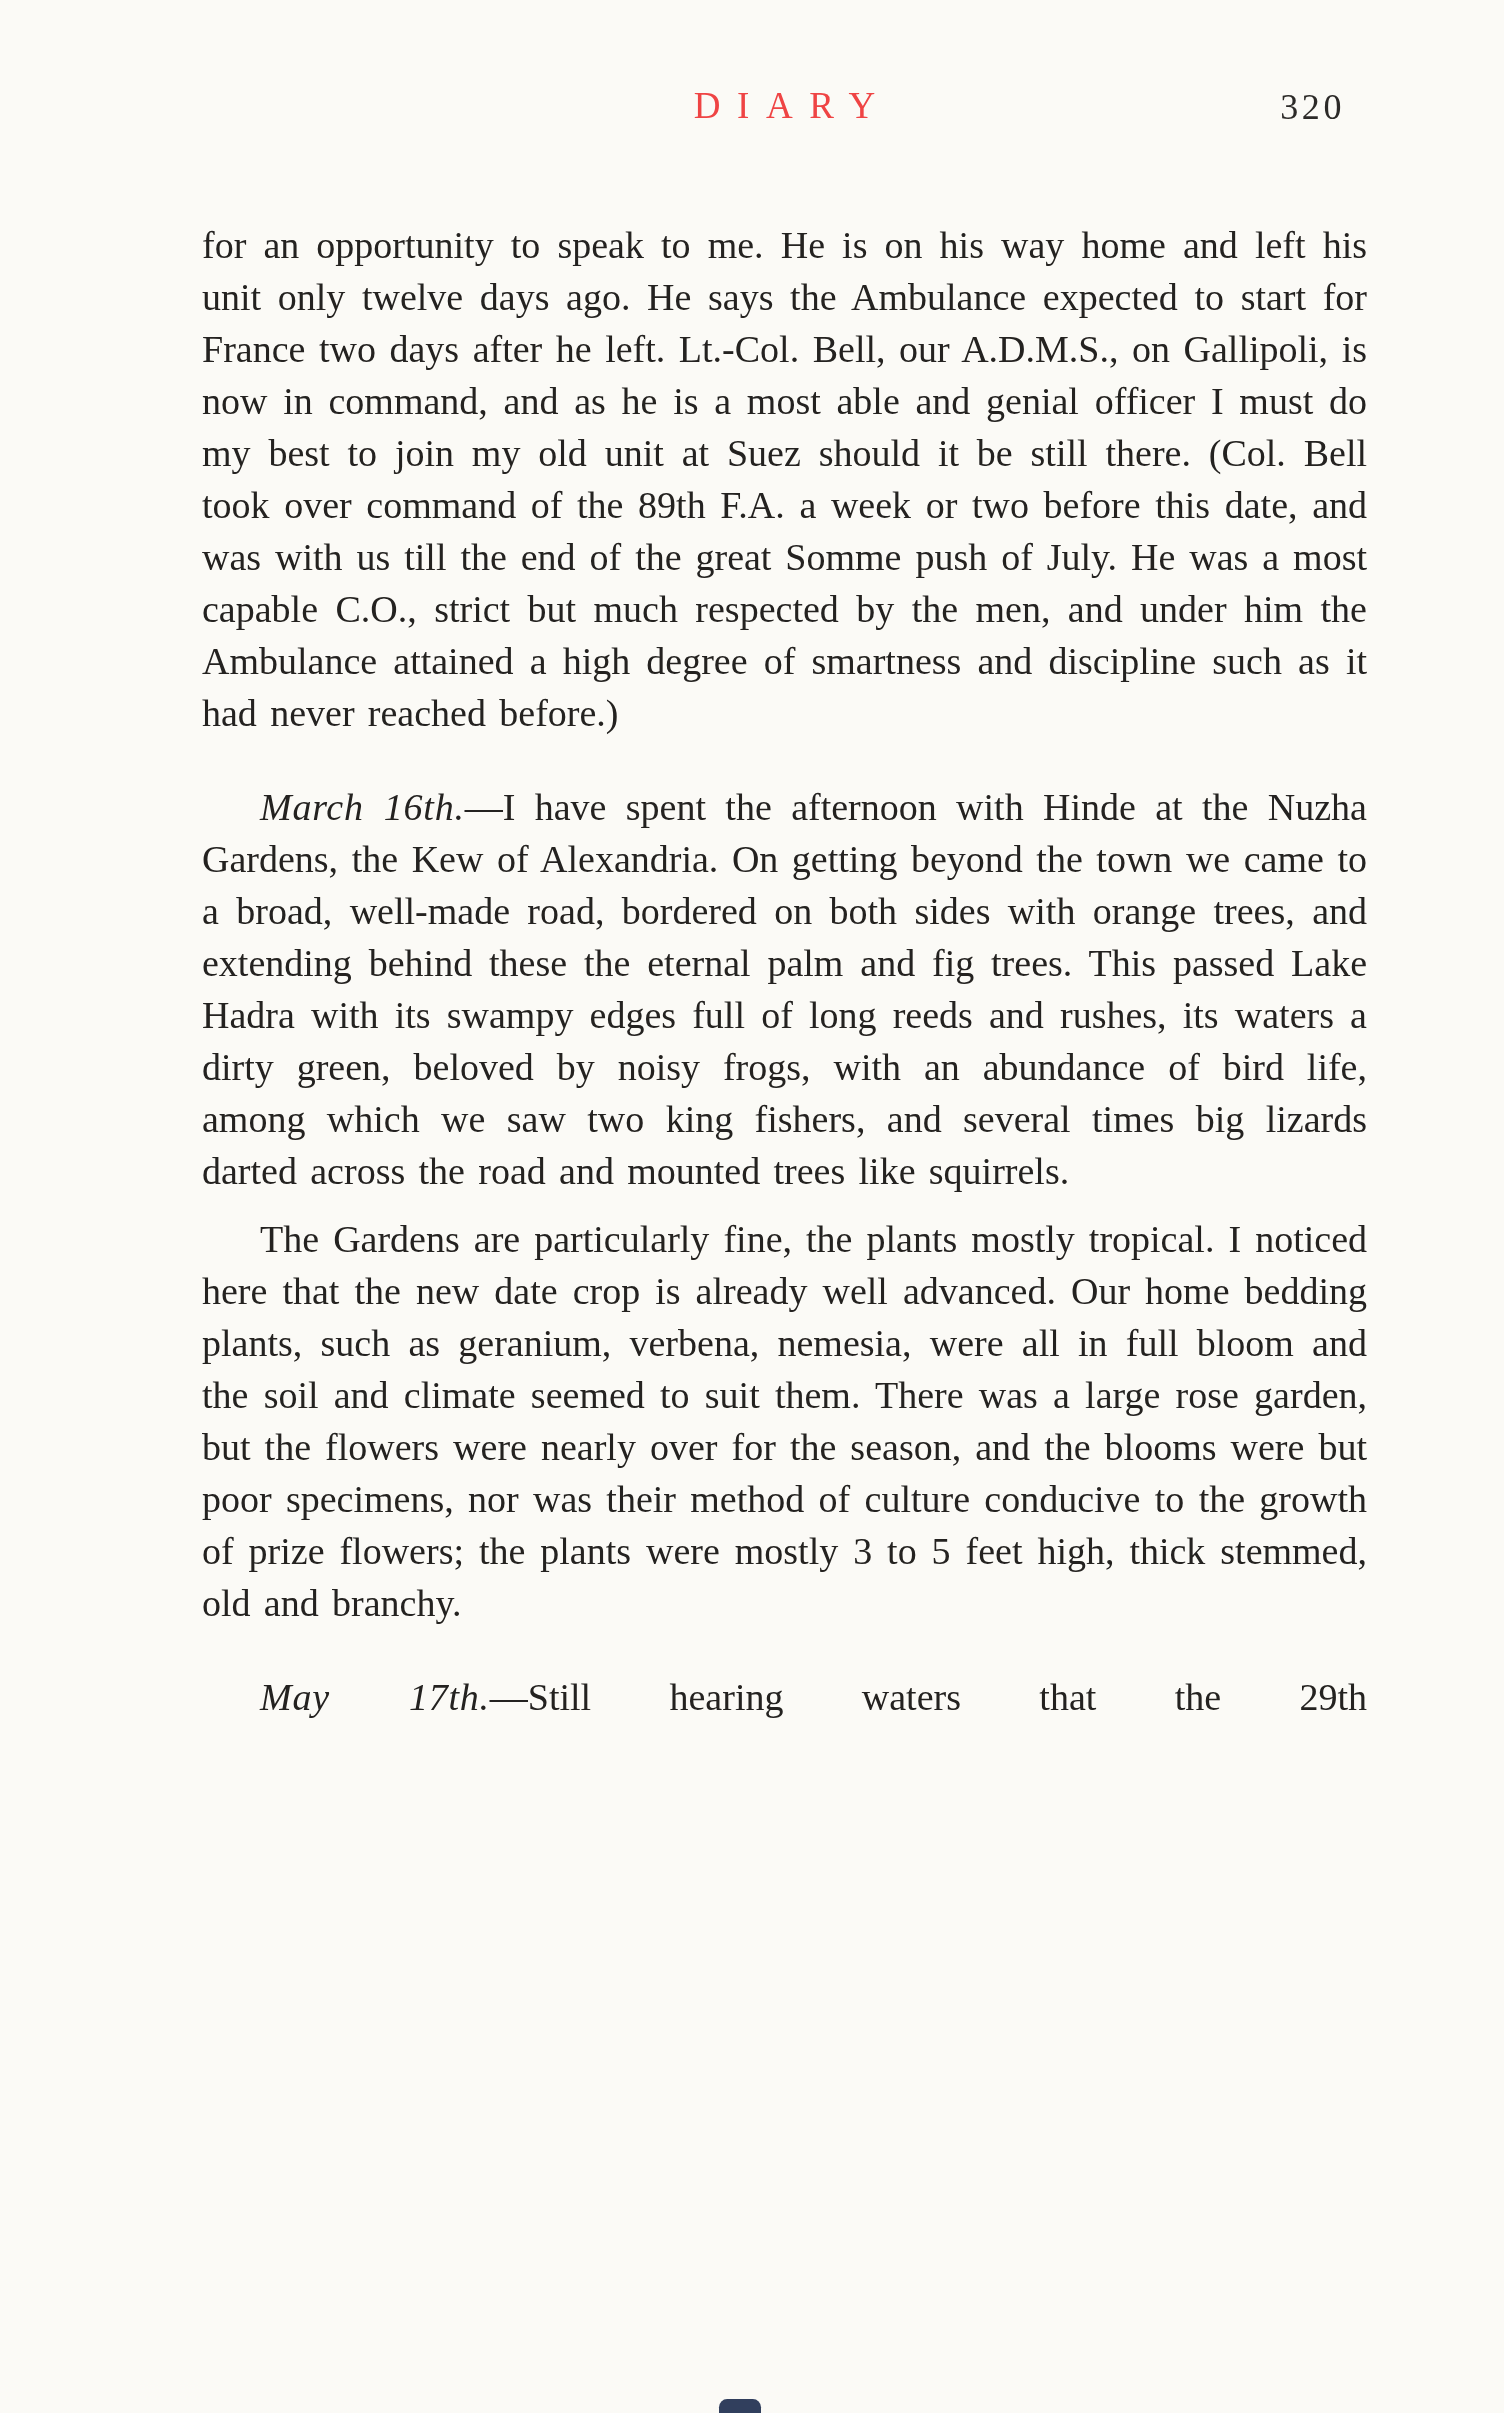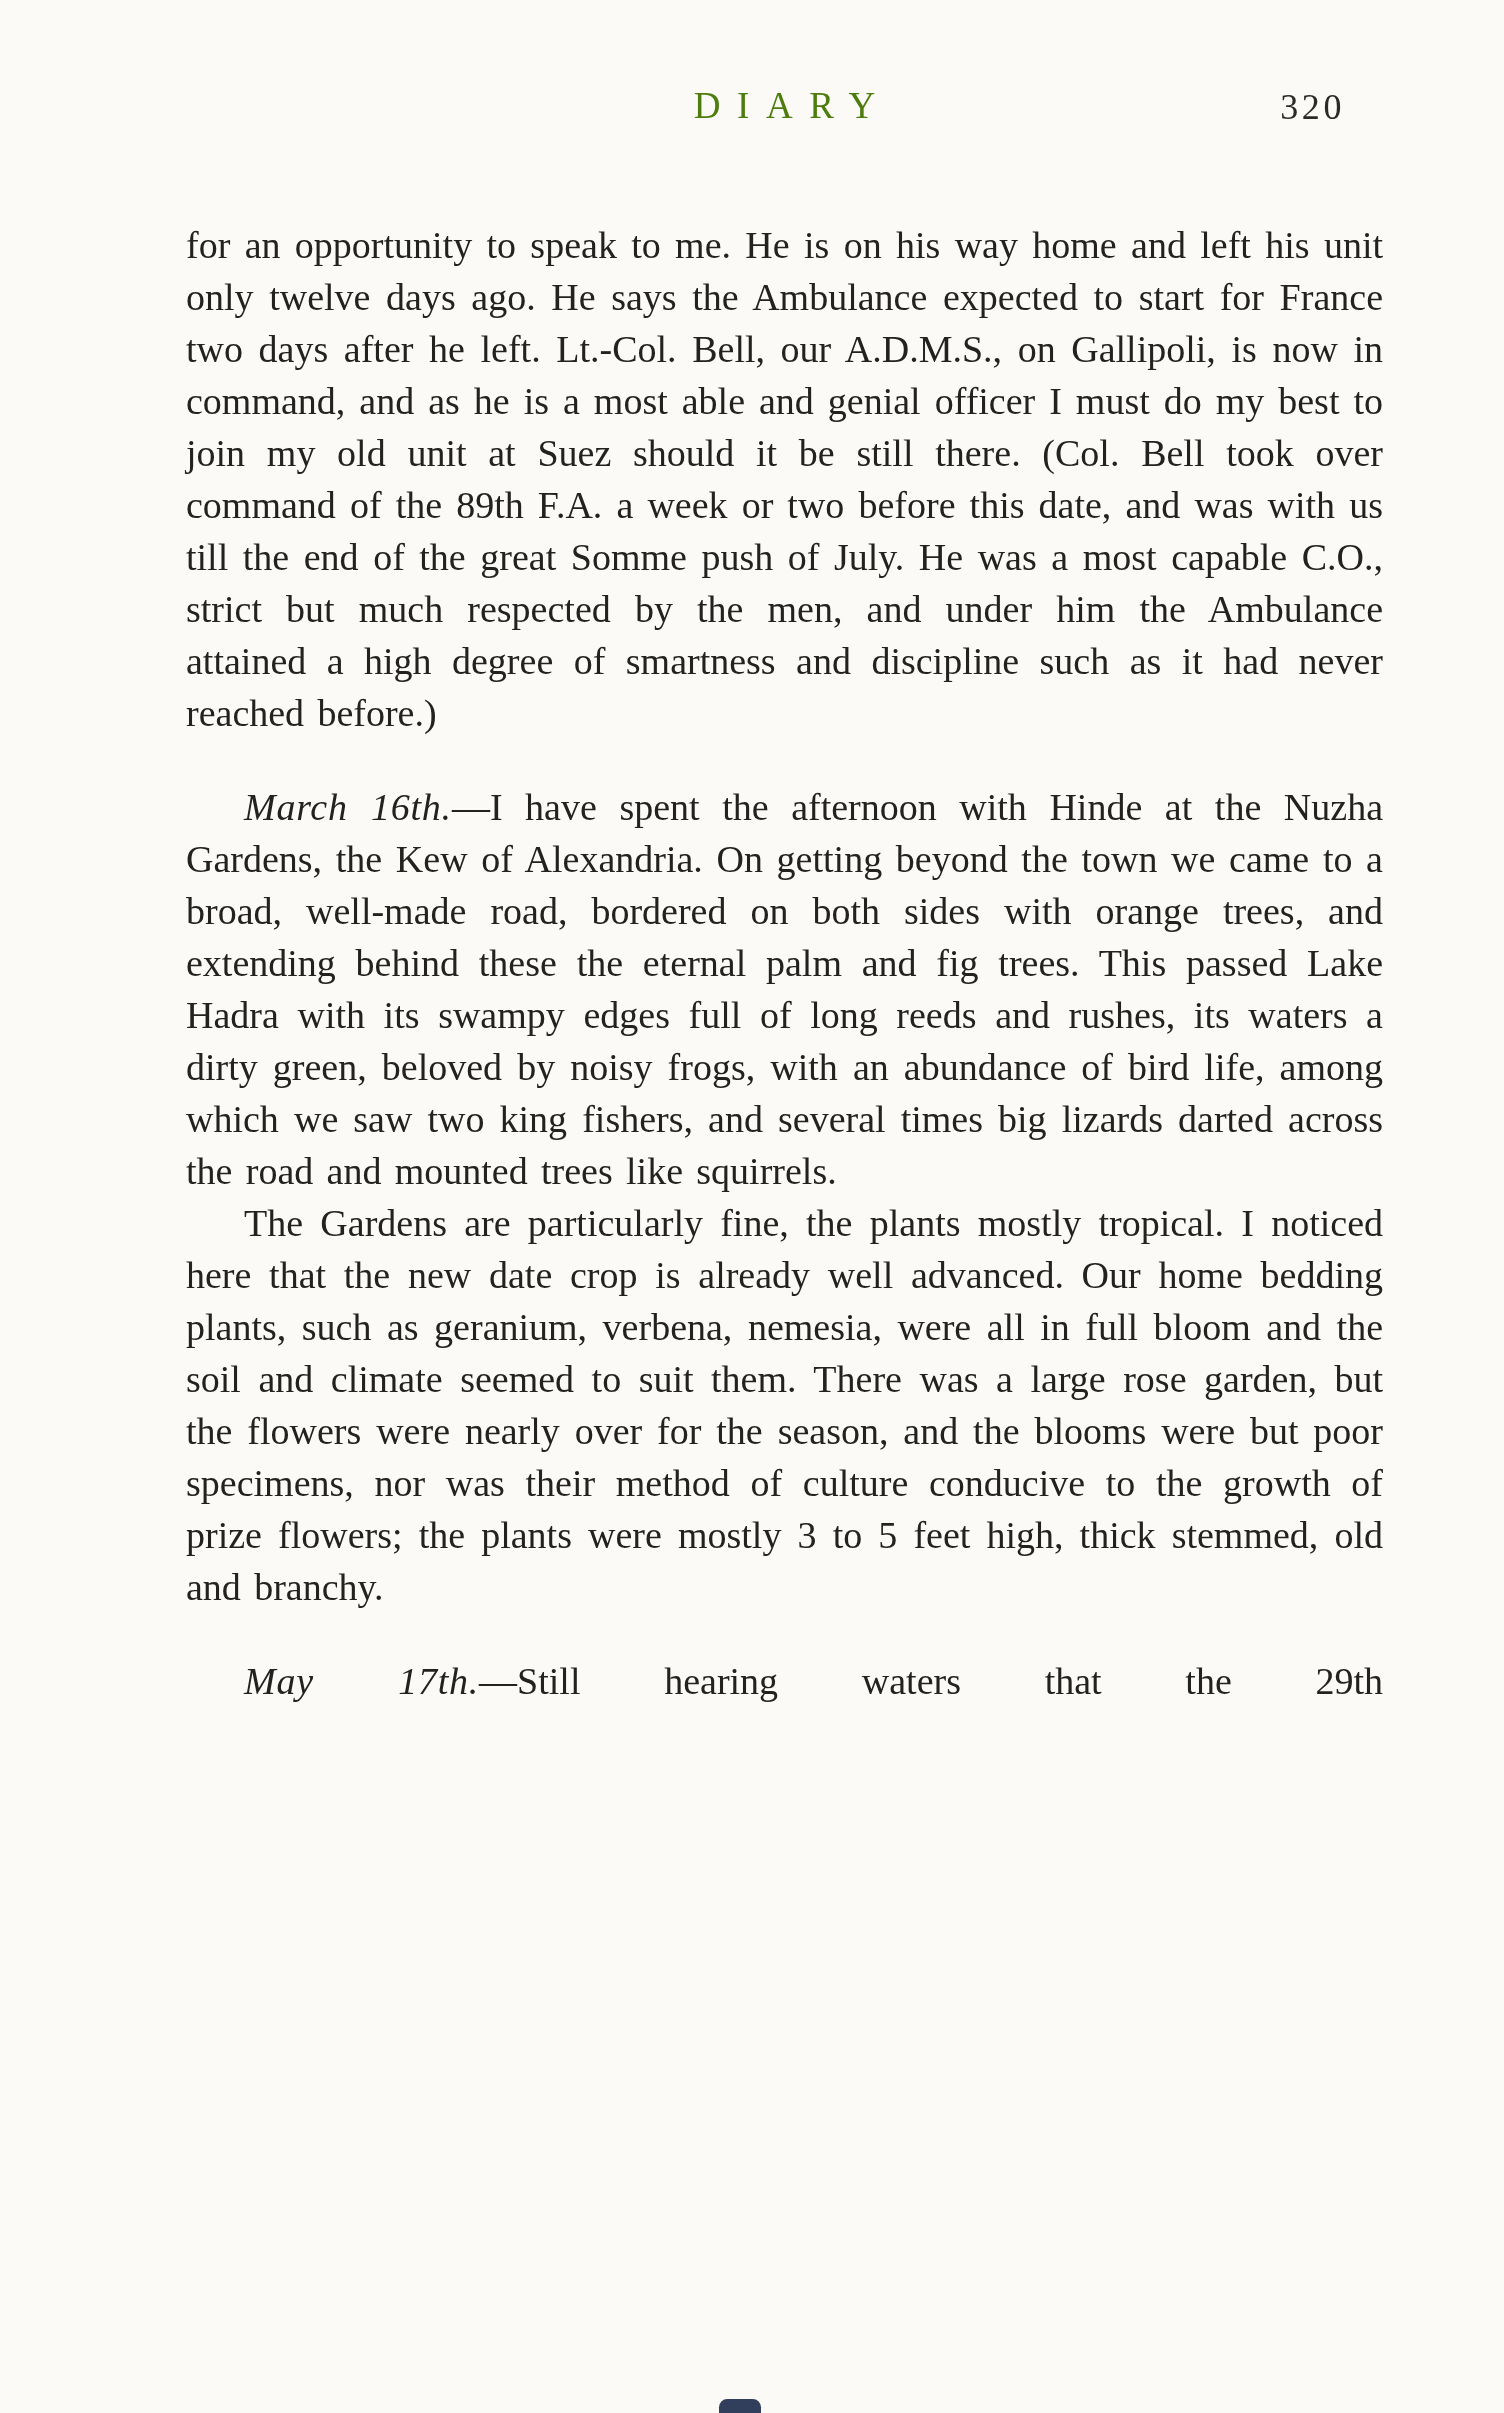--- a/index.html
+++ b/index.html
@@ -30,40 +30,40 @@
     }
     .running-title {
       position: absolute;
       left: 0;
       right: 0;
       top: 0;
       text-align: center;
       font-size: 37px;
       letter-spacing: 0.45em;
       text-indent: 0.45em; 
-      color: #4d7c0f;
+      color: #ef4444;
       white-space: nowrap;
     }
     .page-number {
       position: absolute;
       right: 38px;
       top: 1.8px;
       font-size: 36px;
       letter-spacing: 0.10em;
       color: #2c2a28;
     }
     .body-text {
       font-size: 38px;
       line-height: 52px;
       text-align: justify;
       word-spacing: 0.10em;
       color: #242220;
     }
     .body-text p {
-      margin: 0;
+      margin: 16px;
       text-indent: 58px;
     }
     .body-text p.no-indent {
       text-indent: 0;
     }
     .body-text p.spaced {
       margin-top: 42px;
     }
     .body-text p.justify-last {
       text-align-last: justify;

